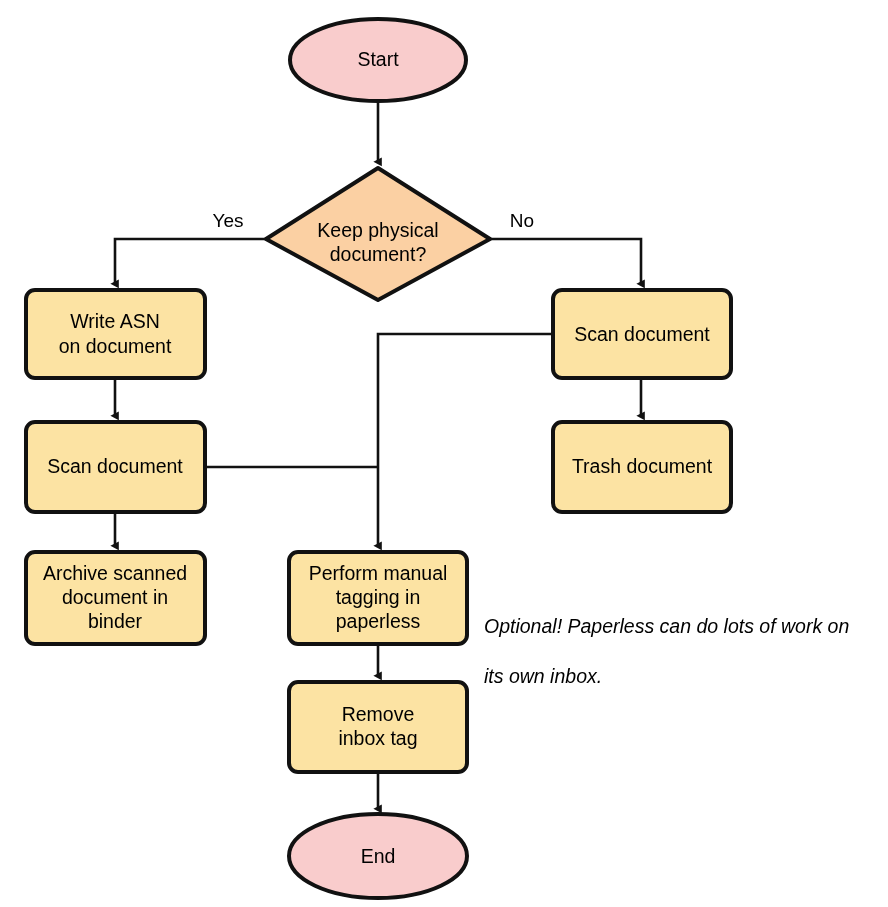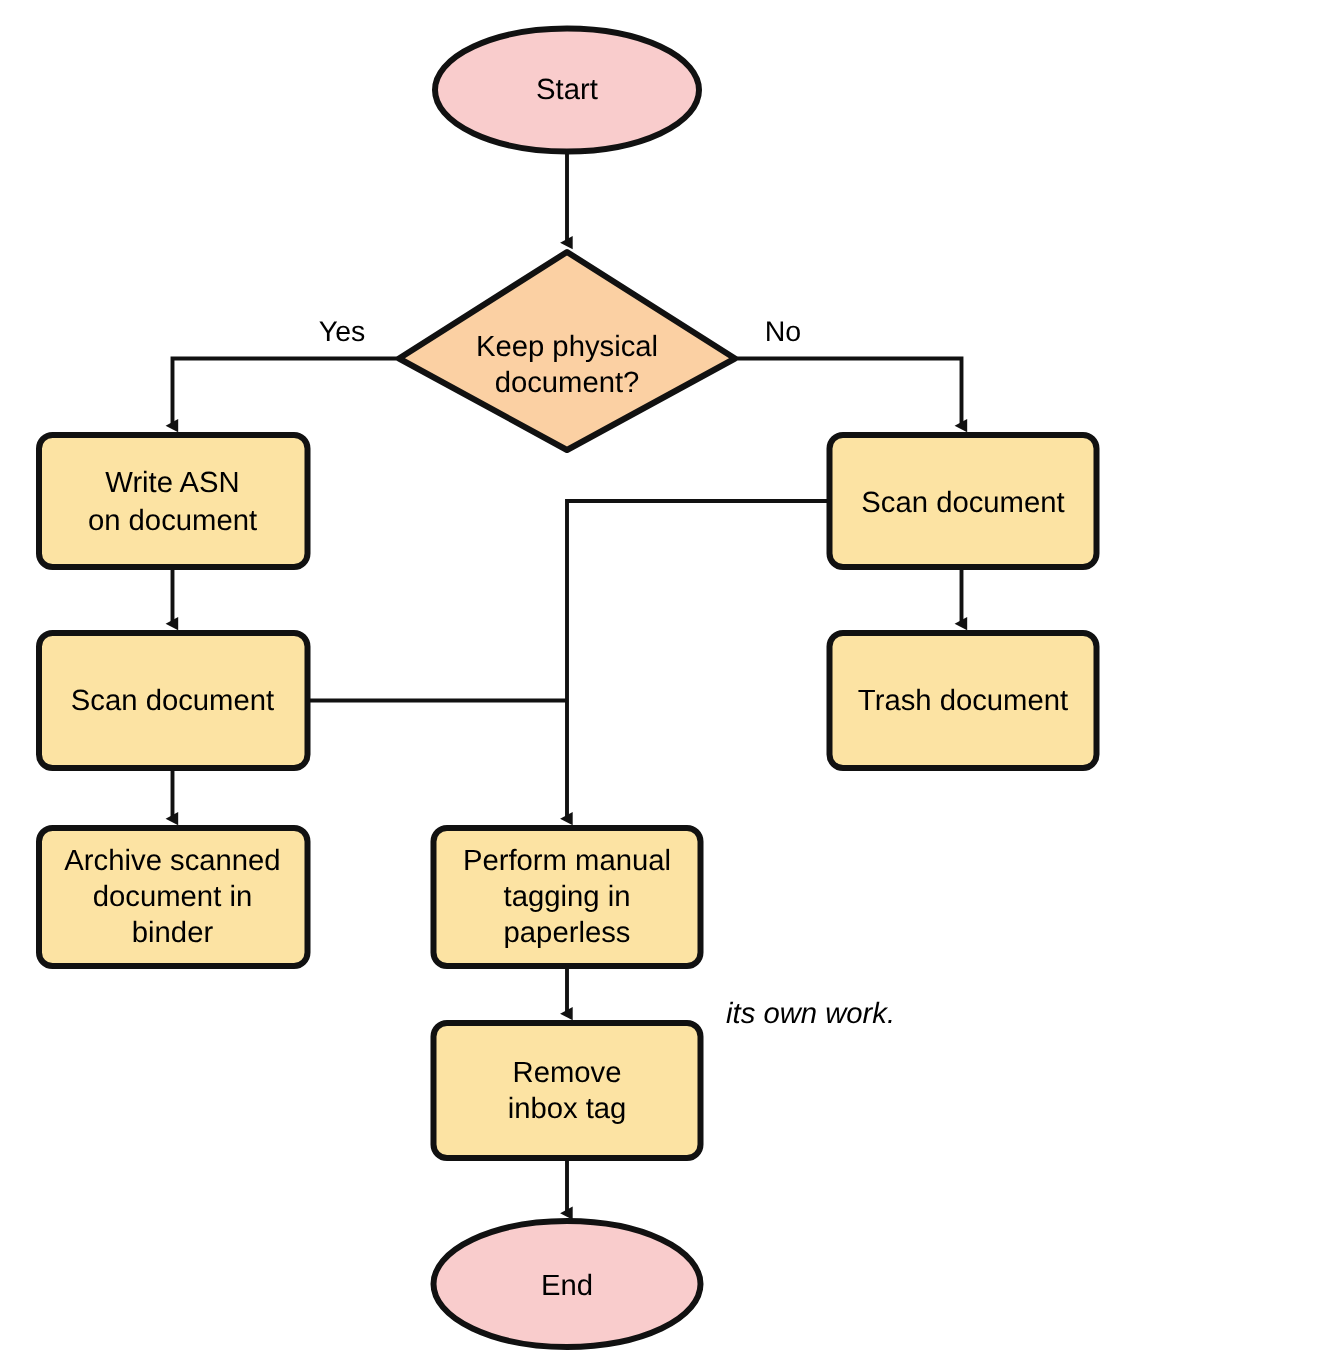--- a/index.html
+++ b/index.html
@@ -160,17 +160,17 @@
     </g>
 
     <g>
       <ellipse class="node-shape" cx="378" cy="856" rx="89" ry="42" fill="#f9cccc"></ellipse>
       <text class="node-label" x="378" y="858">End</text>
     </g>
 
   </svg>
 
   <div class="annotation-text" style="left:484px; top:589px; width:400px;">
-    <br>
-    <span>its own work.</span>
+    <span>Optional! Paperless can do lots of work on</span><br>
+    <span>its own inbox.</span>
   </div>
 
 </div>
 
 </body></html>

